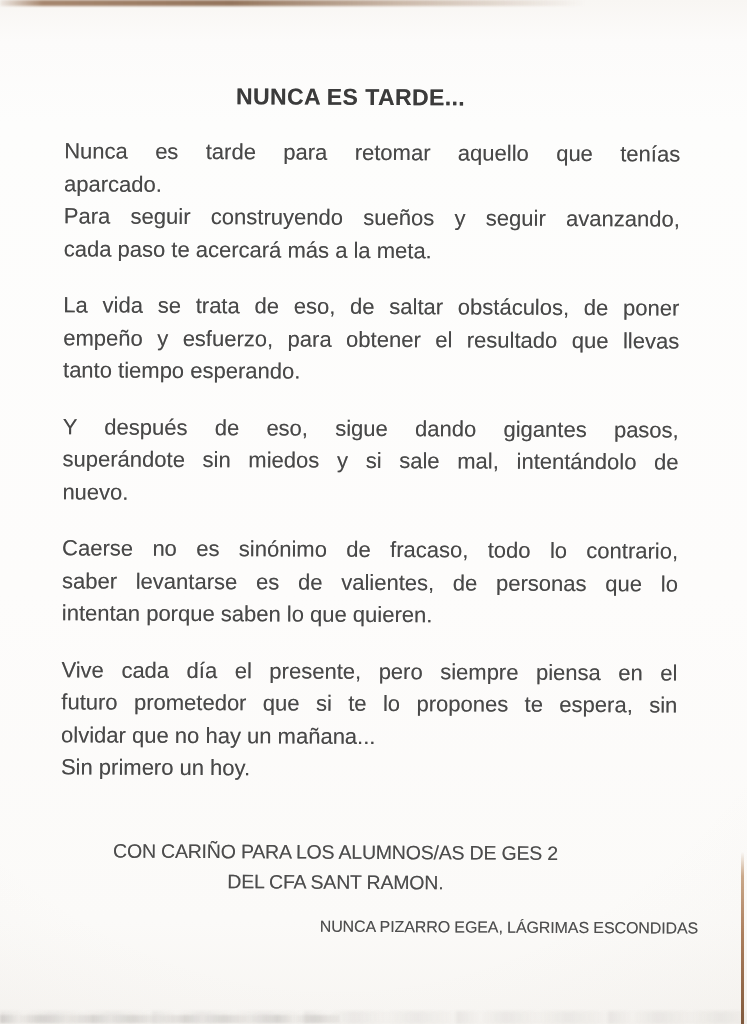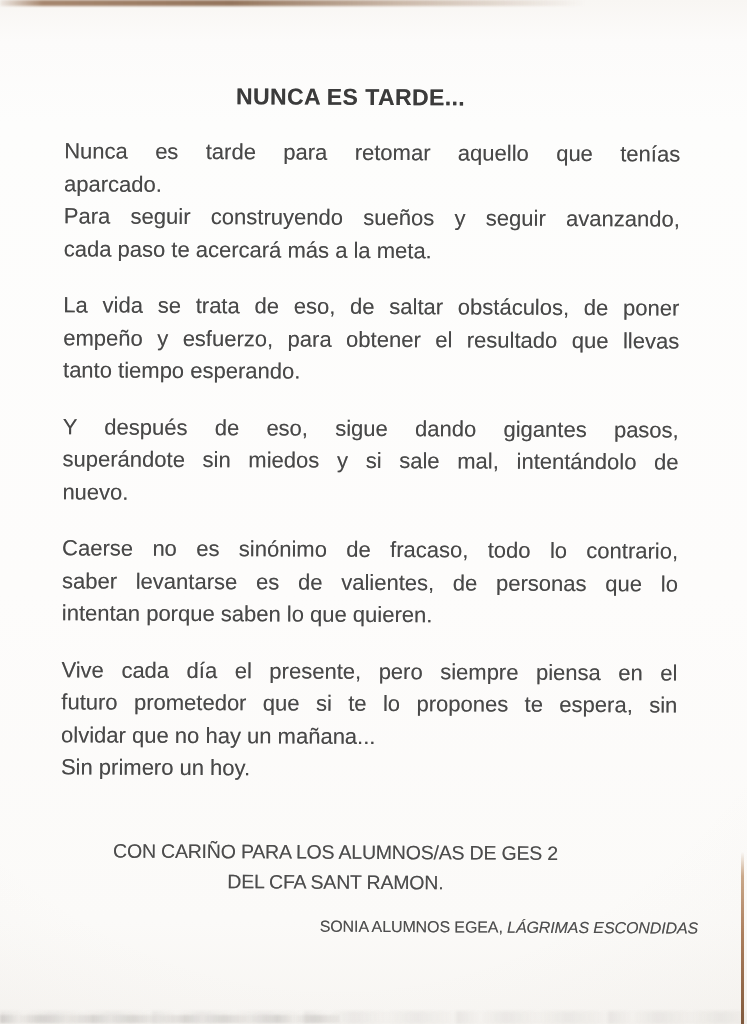--- a/index.html
+++ b/index.html
@@ -27,21 +27,21 @@
     position:absolute;top:835px;left:0;width:680px;text-align:center;
     font-size:19.5px;line-height:30px;letter-spacing:-0.2px;color:#4c4c4c;
     text-shadow:0 0 0.5px rgba(76,76,76,0.5);
   }
   .signature{
     position:absolute;top:912px;left:65px;width:616px;box-sizing:border-box;
     text-align:right;padding-right:43px;
     font-size:16px;line-height:26px;letter-spacing:-0.1px;color:#4e4e4e;
     text-shadow:0 0 0.4px rgba(78,78,78,0.5);
   }
-  .signature .work{font-style:italic;}
+  .signature .work{}
   
   .top-edge{
     position:absolute;top:0;left:0;width:610px;height:6px;
     background:linear-gradient(to right,
       rgba(150,110,80,0.10) 0%, rgba(146,107,78,0.80) 7%,
       rgba(130,94,66,0.85) 38%, rgba(150,112,82,0.45) 66%,
       rgba(150,112,82,0.0) 96%);
     filter:blur(1px);
   }
   .right-edge{
@@ -97,21 +97,21 @@
           <div class="line">intentan porque saben lo que quieren.</div>
         </div>
         <div class="para">
           <div class="line jl">Vive cada día el presente, pero siempre piensa en el</div>
           <div class="line jl">futuro prometedor que si te lo propones te espera, sin</div>
           <div class="line">olvidar que no hay un mañana...</div>
           <div class="line">Sin primero un hoy.</div>
         </div>
       </div>
     <div class="signature">
-      <span>SONIA ALUMNOS EGEA,</span>
+      <span>NUNCA PIZARRO EGEA,</span>
       <span> </span>
       <span class="work">LÁGRIMAS ESCONDIDAS</span>
     </div>
   </div>
   <div class="dedication">
     <div>CON CARIÑO PARA LOS ALUMNOS/AS DE GES 2</div>
     <div>DEL CFA SANT RAMON.</div>
   </div>
 </div>
 

